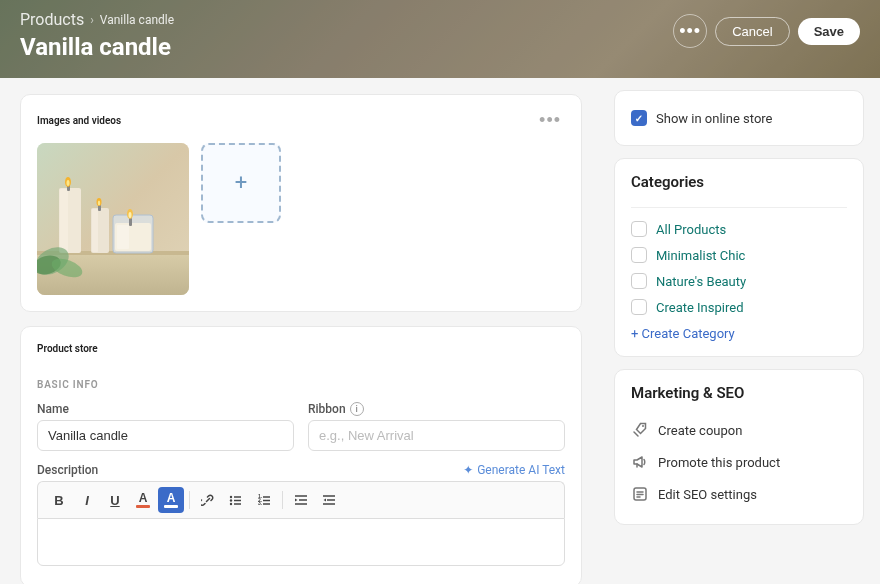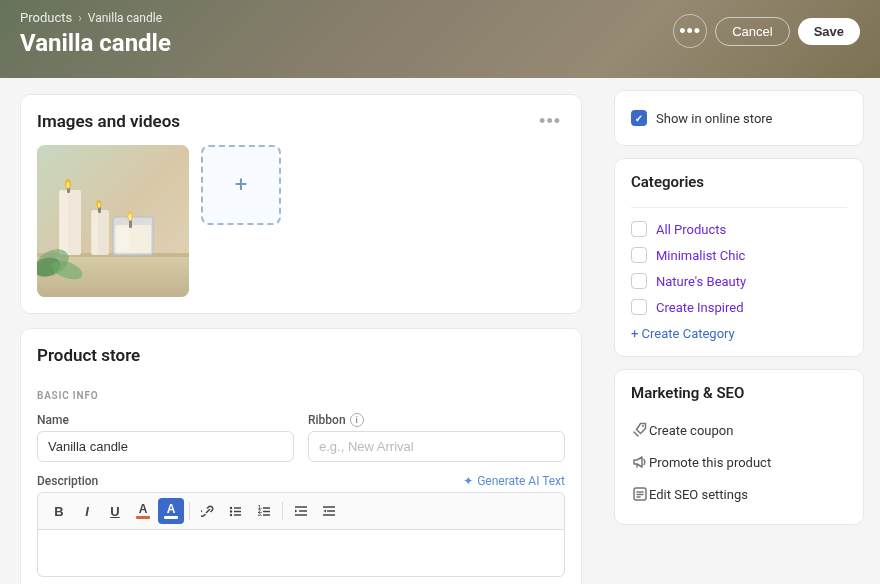--- a/index.html
+++ b/index.html
@@ -36,21 +36,21 @@
     }
 
     .breadcrumb {
       display: flex;
       align-items: center;
       gap: 6px;
       margin-bottom: 4px;
     }
 
     .breadcrumb-text {
-      font-size: 13px;
+      font-size: 16px;
       color: rgba(255,255,255,0.85);
     }
 
     .breadcrumb-sep {
       font-size: 12px;
       color: rgba(255,255,255,0.6);
     }
 
     .breadcrumb-current {
       font-size: 12px;
@@ -148,21 +148,21 @@
     }
 
     .card-header {
       display: flex;
       justify-content: space-between;
       align-items: center;
       margin-bottom: 14px;
     }
 
     .card-title {
-      font-size: 17px;
+      font-size: 10px;
       font-weight: 600;
       color: #222;
     }
 
     .dots-btn {
       background: none;
       border: none;
       cursor: pointer;
       color: #aaa;
       font-size: 18px;
@@ -402,41 +402,42 @@
       height: 16px;
       border-radius: 4px;
       border: 1.5px solid #ccc;
       background: #fff;
       flex-shrink: 0;
       cursor: pointer;
     }
 
     .category-label {
       font-size: 13px;
-      color: #6d28d9;
+      color: #0f766e;
     }
 
     .create-category {
       font-size: 13px;
       color: #3b6bc8;
       cursor: pointer;
       margin-top: 6px;
       display: inline-block;
     }
 
     .marketing-section-title {
       font-size: 15px;
       font-weight: 600;
       color: #222;
       margin-bottom: 12px;
     }
 
     .marketing-item {
       display: flex;
       align-items: center;
+      gap: 9px;
       padding: 7px 0;
       cursor: pointer;
     }
 
     .marketing-icon {
       width: 18px;
       height: 18px;
       display: flex;
       align-items: center;
       justify-content: center;

